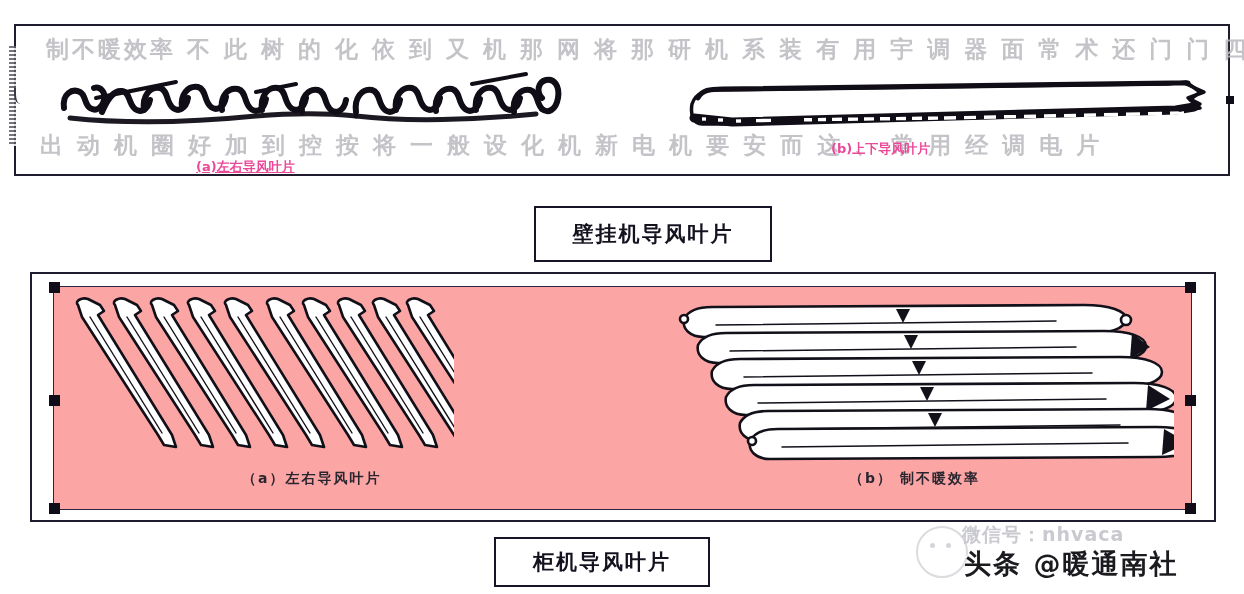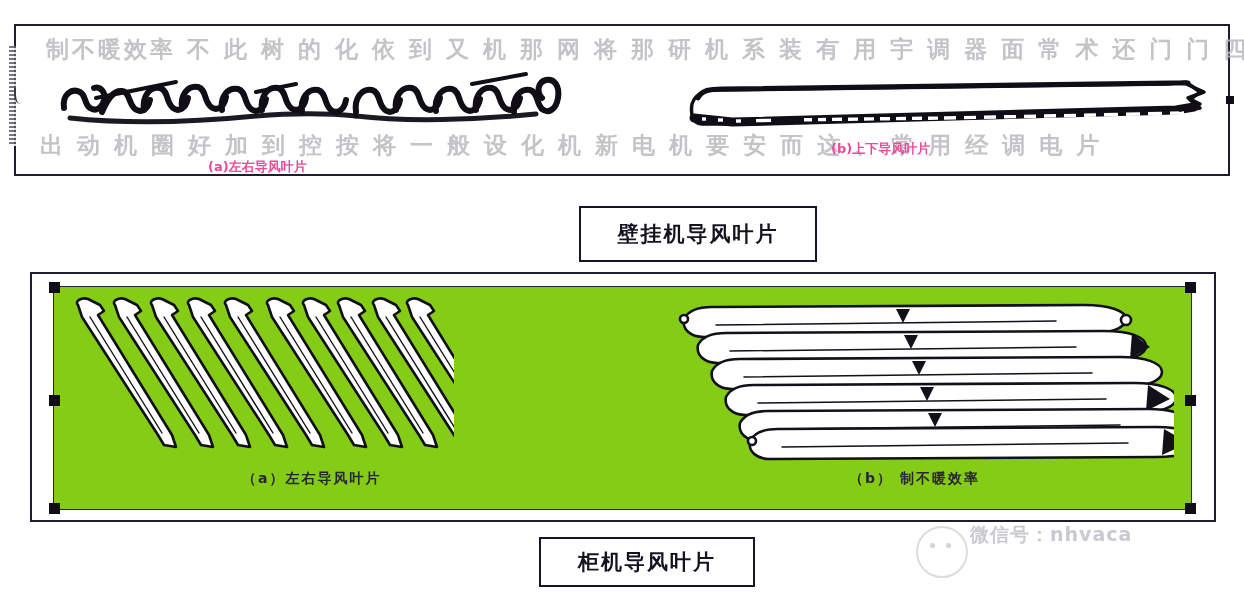--- a/index.html
+++ b/index.html
@@ -21,21 +21,21 @@
   }
   #panel-top{ left:14px; top:24px; width:1216px; height:152px; }
   #panel-bottom{ left:30px; top:272px; width:1186px; height:250px; }
 
   
   .inner-frame{
     position:absolute;
     left:21px; top:12px; right:22px; bottom:10px;
     border:1.5px solid #2b2440;
     box-sizing:border-box;
-    background:#84cc16;
+    background:#fca5a5;
   }
 
   
   .handle{
     position:absolute;width:11px;height:11px;background:#100d18;
     z-index:30;
   }
 
   
   .spiral{
@@ -73,21 +73,20 @@
   .cap-top{font-size:13px;letter-spacing:0px;}
   .cap-bottom{font-size:14px;letter-spacing:2px;color:#2a2630;}
 
   
   .title-box{
     position:absolute;
     border:2px solid #181427;
     background:#ffffff;
     display:flex;align-items:center;justify-content:center;
     box-sizing:border-box;
-    margin-left:45px;
   }
   .title-box span{
     font-family:"DejaVu Sans","Liberation Sans",sans-serif;
     font-weight:700;
     font-size:21px;
     letter-spacing:2px;
     color:#151220;
     white-space:nowrap;
   }
   #title-wall{ left:534px; top:206px; width:238px; height:56px; }
@@ -106,21 +105,21 @@
     border:2px solid #cfcfd6;border-radius:50%;
     opacity:.75;
   }
   .wm-logo:before,.wm-logo:after{
     content:"";position:absolute;width:5px;height:5px;border-radius:50%;
     background:#c6c6ce;top:15px;
   }
   .wm-logo:before{left:12px;}
   .wm-logo:after{left:28px;}
   .wm-line1{
-    position:absolute;left:62px;top:12px;
+    position:absolute;left:54px;top:12px;
     font-family:"DejaVu Sans",sans-serif;
     font-size:19px;font-weight:700;letter-spacing:1px;
     color:#c9c9d0;white-space:nowrap;text-align:right;
   }
   .wm-line2{
     position:absolute;left:56px;top:36px;
     font-family:"DejaVu Sans",sans-serif;
     font-size:27px;font-weight:700;letter-spacing:2px;
     color:#1a1a1f;white-space:nowrap;
     text-shadow:0 0 2px #fff,1px 1px 0 #fff,-1px -1px 0 #fff;
@@ -159,21 +158,21 @@
           <path d="M40,30 L120,14" stroke-width="4"></path>
           <path d="M200,24 L240,16" stroke-width="4"></path>
           <path d="M416,16 L470,6" stroke-width="4"></path>
 
           <path d="M14,50 C70,56 140,54 200,48 C250,44 280,46 300,48" stroke-width="5" opacity="0.95"></path>
           <path d="M300,48 C350,54 420,52 480,46" stroke-width="5" opacity="0.95"></path>
         </g>
       </svg>
     </div>
 
-    <div class="caption cap-top" style="left:192px;top:132px;">(a)左右导风叶片</div>
+    <div class="caption cap-top" style="left:180px;top:132px;text-decoration:underline;">(a)左右导风叶片</div>
 
     <div class="art" style="left:660px;top:52px;width:544px;height:56px;">
       <svg width="544" height="56" viewBox="0 0 544 56">
 
         <path d="M16,26 C20,14 30,12 44,12 L492,6 L510,4 L524,14 L514,22 L524,30 L500,34 L60,46 L26,46 C18,46 14,38 16,26 Z" fill="#ffffff" stroke="#100d16" stroke-width="3.5" stroke-linejoin="round"></path>
 
         <path d="M22,20 C26,12 34,11 46,11 L496,5 L512,5" fill="none" stroke="#100d16" stroke-width="5" stroke-linecap="round"></path>
 
         <path d="M18,40 L56,44 L500,32 L518,29" fill="none" stroke="#100d16" stroke-width="9" stroke-linecap="round"></path>
 
@@ -322,15 +321,16 @@
     </div>
   </div>
 
   <div class="title-box" id="title-cabinet">
     <span>柜机导风叶片</span>
   </div>
 
   <div class="watermark">
     <div class="wm-logo"></div>
     <div class="wm-line1">微信号：nhvaca</div>
+    <div class="wm-line2">头条 @暖通南社</div>
   </div>
 
 </div>
 
 </body></html>

